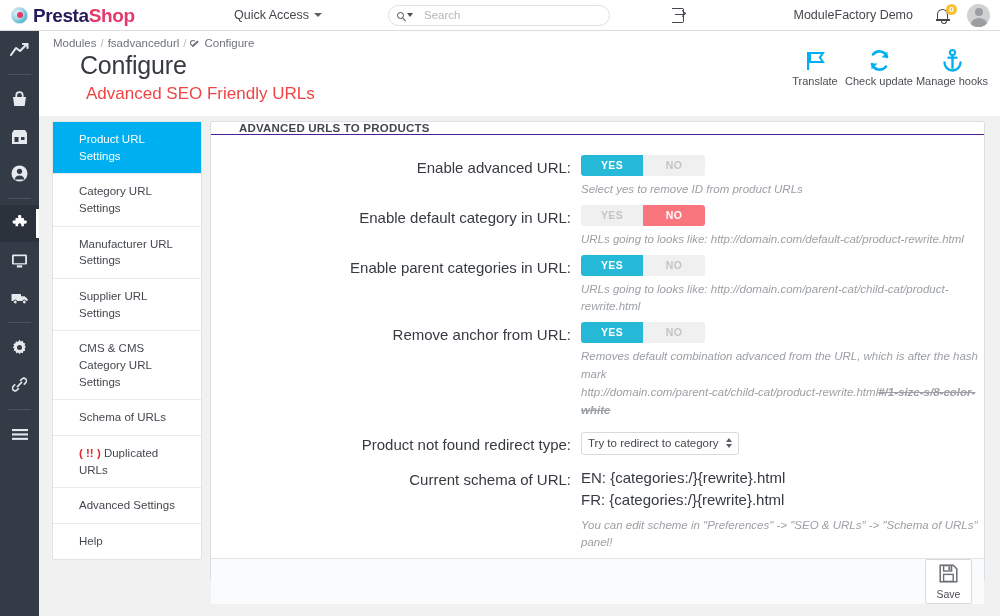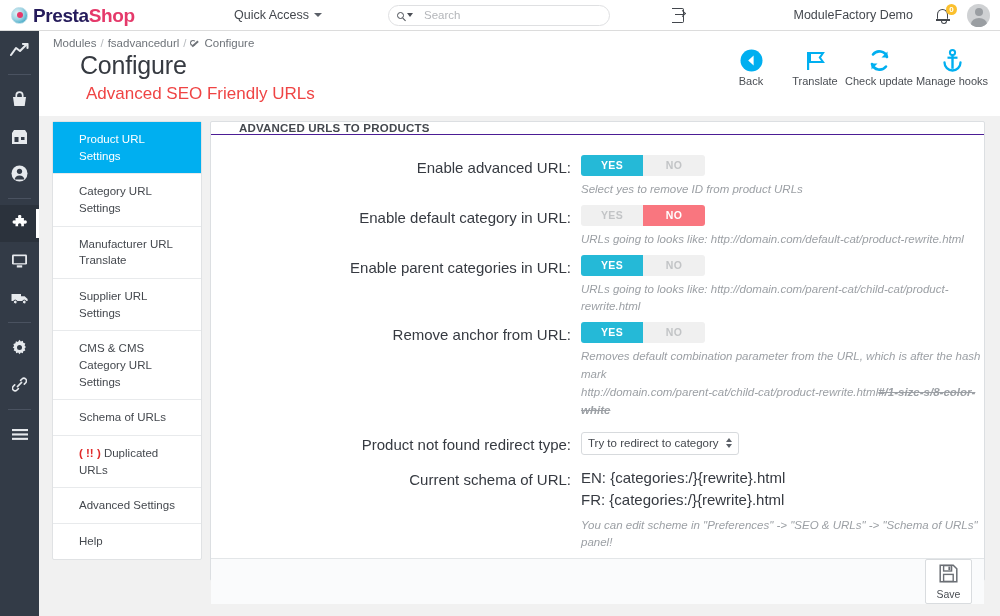--- a/index.html
+++ b/index.html
@@ -386,29 +386,20 @@
       <a>fsadvancedurl</a>
       <span class="sep">/</span>
       <span class="wrench"></span>
       <span>Configure</span>
     </div>
 
     <div class="page-title">Configure</div>
     <div class="page-sub">Advanced SEO Friendly URLs</div>
 
     <div class="toolbar">
-      <div class="tb-btn">
-        <span class="tb-ico">
-          <svg width="25" height="25" viewBox="0 0 25 25">
-              <circle cx="12.5" cy="12.5" r="11" fill="#00aff0"></circle>
-              <path d="M14.6 7.6 9.2 12.5l5.4 4.9z" fill="#fff"></path>
-            </svg>
-        </span>
-        <span class="tb-label">Back</span>
-      </div>
       <div class="tb-btn">
         <span class="tb-ico">
           <svg width="25" height="25" viewBox="0 0 25 25">
               <rect x="4" y="4" width="2.2" height="18" fill="#00aff0"></rect>
               <path d="M7 5h13l-3.2 4.6L20 14H7z" fill="none" stroke="#00aff0" stroke-width="2"></path>
             </svg>
         </span>
         <span class="tb-label">Translate</span>
       </div>
       <div class="tb-btn">
@@ -434,21 +425,21 @@
         <span class="tb-label">Manage hooks</span>
       </div>
     </div>
   </div>
 
   <div class="content">
 
     <div class="side-nav">
       <div class="nav-item active"><span>Product URL Settings</span></div>
       <div class="nav-item"><span>Category URL Settings</span></div>
-      <div class="nav-item"><span>Manufacturer URL Translate</span></div>
+      <div class="nav-item"><span>Manufacturer URL Settings</span></div>
       <div class="nav-item"><span>Supplier URL Settings</span></div>
       <div class="nav-item"><span>CMS &amp; CMS Category URL Settings</span></div>
       <div class="nav-item"><span>Schema of URLs</span></div>
       <div class="nav-item"><span class="warn">( !! )</span> <span>Duplicated URLs</span></div>
       <div class="nav-item"><span>Advanced Settings</span></div>
       <div class="nav-item"><span>Help</span></div>
     </div>
 
     <div class="panel">
       <div class="panel-head">ADVANCED URLS TO PRODUCTS</div>
@@ -489,21 +480,21 @@
         </div>
 
         <div class="frow">
           <div class="flabel">Remove anchor from URL:</div>
           <div class="fctl">
             <div class="switch">
               <div class="sw-opt sw-yes-on">YES</div>
               <div class="sw-opt sw-off">NO</div>
             </div>
             <div class="hint">
-              <div>Removes default combination parameter from the URL, which is after the hash mark</div>
+              <div>Removes default combination advanced from the URL, which is after the hash mark</div>
               <div><span>http://domain.com/parent-cat/child-cat/product-rewrite.html</span><span class="strike">#/1-size-s/8-color-white</span></div>
             </div>
           </div>
         </div>
 
         <div class="frow" style="margin-top:12px;">
           <div class="flabel">Product not found redirect type:</div>
           <div class="fctl">
             <div class="sel-wrap">
               <span class="sel-txt">Try to redirect to category (Recc</span>

